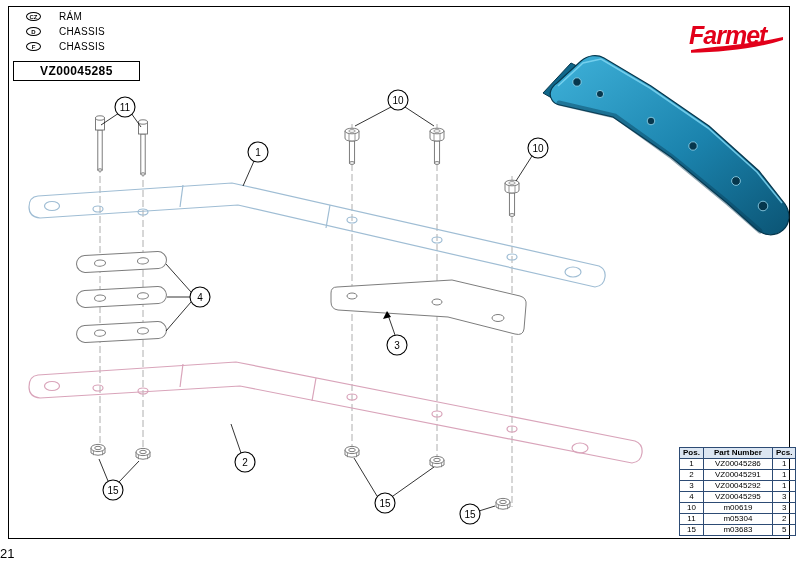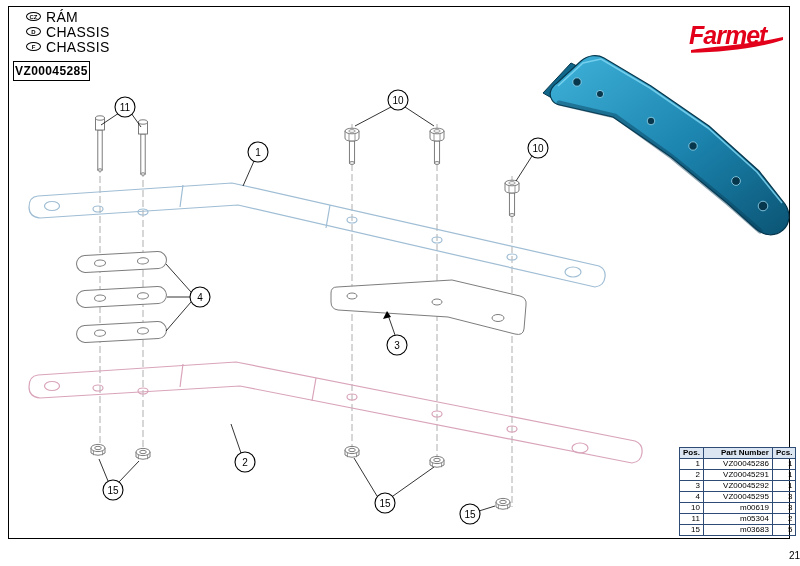--- a/index.html
+++ b/index.html
@@ -3,32 +3,32 @@
 <meta charset="utf-8">
 <style>
   html,body{margin:0;padding:0;background:#e8e8e8}
   .page{position:relative;width:800px;height:566px;background:#fff;font-family:"Liberation Sans",sans-serif;color:#000;overflow:hidden;margin:0 auto}
   .frame{position:absolute;left:8px;top:6px;width:782px;height:533px;border:1px solid #000;box-sizing:border-box}
   .lang-col{position:absolute;top:9px}
   .lang-col.c1{left:26px}
   .lang-col.c2{left:346px}
   .lang-item{display:flex;align-items:center;height:15px}
   .lang-badge{display:inline-flex;align-items:center;justify-content:center;width:15px;height:9px;border:1px solid #000;border-radius:50%;font-size:6px;font-weight:700;box-sizing:border-box}
-  .lang-label{margin-left:5px;font-size:14px;letter-spacing:.3px}
-  .code-box{position:absolute;left:13px;top:61px;border:1.4px solid #000;background:#fff;padding:2px 1px;font-size:12px;font-weight:700;letter-spacing:.4px}
+  .lang-label{margin-left:18px;font-size:10px;letter-spacing:.3px}
+  .code-box{position:absolute;left:13px;top:61px;border:1.4px solid #000;background:#fff;padding:2px 26px;font-size:12px;font-weight:700;letter-spacing:.4px}
   .logo{position:absolute;right:12px;top:20px;width:102px;height:40px}
   .logo text{font-size:25px;font-weight:bold;font-style:italic;fill:#e2001a;font-family:"Liberation Sans",sans-serif;letter-spacing:-1px}
   .diagram{position:absolute;left:0;top:0}
   .balloon circle{fill:#fff;stroke:#000;stroke-width:1.1}
   .balloon text{font-size:10px;text-anchor:middle;dominant-baseline:central;fill:#000;font-family:"Liberation Sans",sans-serif}
   .parts-table{position:absolute;left:679px;top:447px;border-collapse:collapse;font-size:8px}
-  .parts-table th,.parts-table td{border:1px solid #2d4b74;padding:0 3px;height:10px;line-height:10px;text-align:right;white-space:nowrap}
+  .parts-table th,.parts-table td{border:1px solid #2d4b74;padding:0 3px;height:10px;line-height:10px;text-align:center;white-space:nowrap}
   .parts-table th{background:#dce6f2;font-weight:700}
-  .parts-table td.part-cell{text-align:right;min-width:62px}
-  .pagenum{position:absolute;left:0;right:0;bottom:5px;text-align:right;font-size:10px}
+  .parts-table td.part-cell{text-align:center;min-width:62px}
+  .pagenum{position:absolute;left:0;right:0;bottom:5px;text-align:left;font-size:13px}
 </style>
 </head>
 <body>
 
 <div class="page">
   <div class="frame"></div>
 
   <div class="lang-col c1">
     <div class="lang-item">
       <span class="lang-badge">CZ</span>

